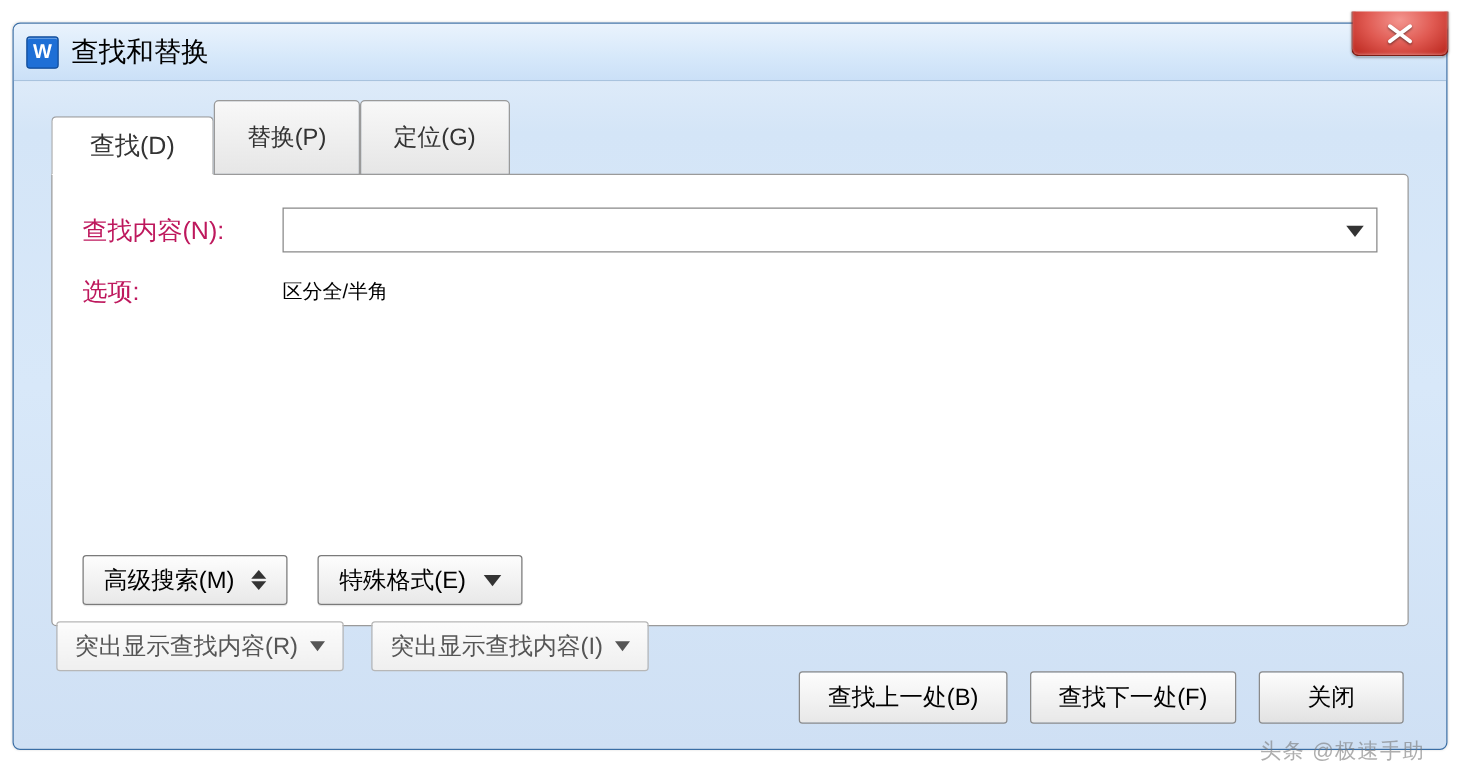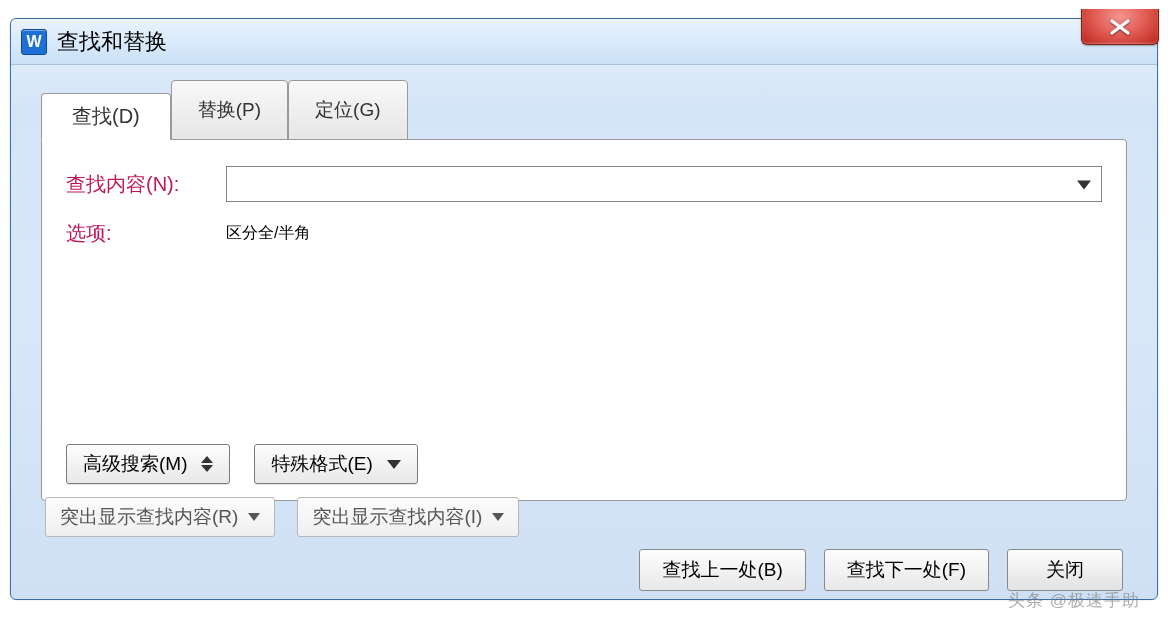--- a/index.html
+++ b/index.html
@@ -76,21 +76,21 @@
   .frow1 { display:flex; gap:22px; padding:18px 4px 0 4px; }
   .lbtn {
     padding:6px 14px; border:1px solid #b7b7b7; border-radius:3px;
     background:linear-gradient(#fcfcfc,#efefef); font-size:19px; color:#555;
     display:flex; align-items:center; gap:10px; cursor:pointer;
   }
   .frow2 { display:flex; justify-content:flex-end; gap:18px; padding:0 4px 4px 4px; }
   .pbtn {
     padding:7px 22px; border:1px solid #8a8a8a; border-radius:3px;
     background:linear-gradient(#fdfdfd,#e8e8e8); font-size:19px; color:#000; cursor:pointer;
-    min-width:150px; text-align:center;margin-top:12px;
+    min-width:150px; text-align:center;
   }
   .pbtn.close { min-width:116px; background:linear-gradient(#fdfdfd,#e2e2e2); font-weight:500;}
   .tri { width:0; height:0; border-left:7px solid transparent; border-right:7px solid transparent; border-top:9px solid #333; display:inline-block;}
   .tri.sm { border-left-width:6px; border-right-width:6px; border-top-width:8px; border-top-color:#555;}
   .dbl-tri { display:inline-flex; flex-direction:column; gap:2px; align-items:center;}
   .dbl-tri .up { width:0;height:0;border-left:6px solid transparent;border-right:6px solid transparent;border-bottom:7px solid #333;}
   .dbl-tri .dn { width:0;height:0;border-left:6px solid transparent;border-right:6px solid transparent;border-top:7px solid #333;}
   .watermark {
     position:absolute; right:28px; bottom:6px; font-size:17px; color:rgba(120,120,120,.6);
     letter-spacing:1px; pointer-events:none;

